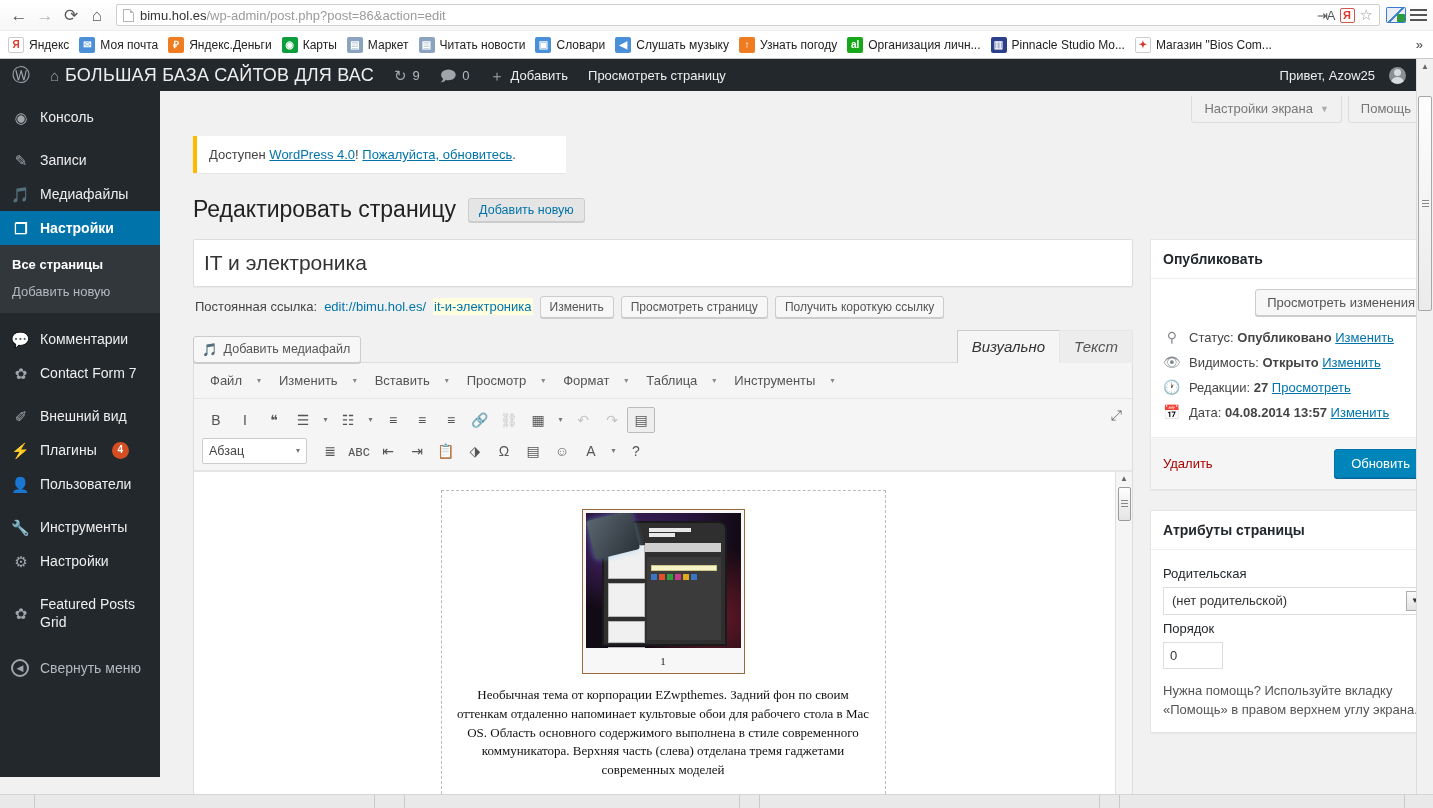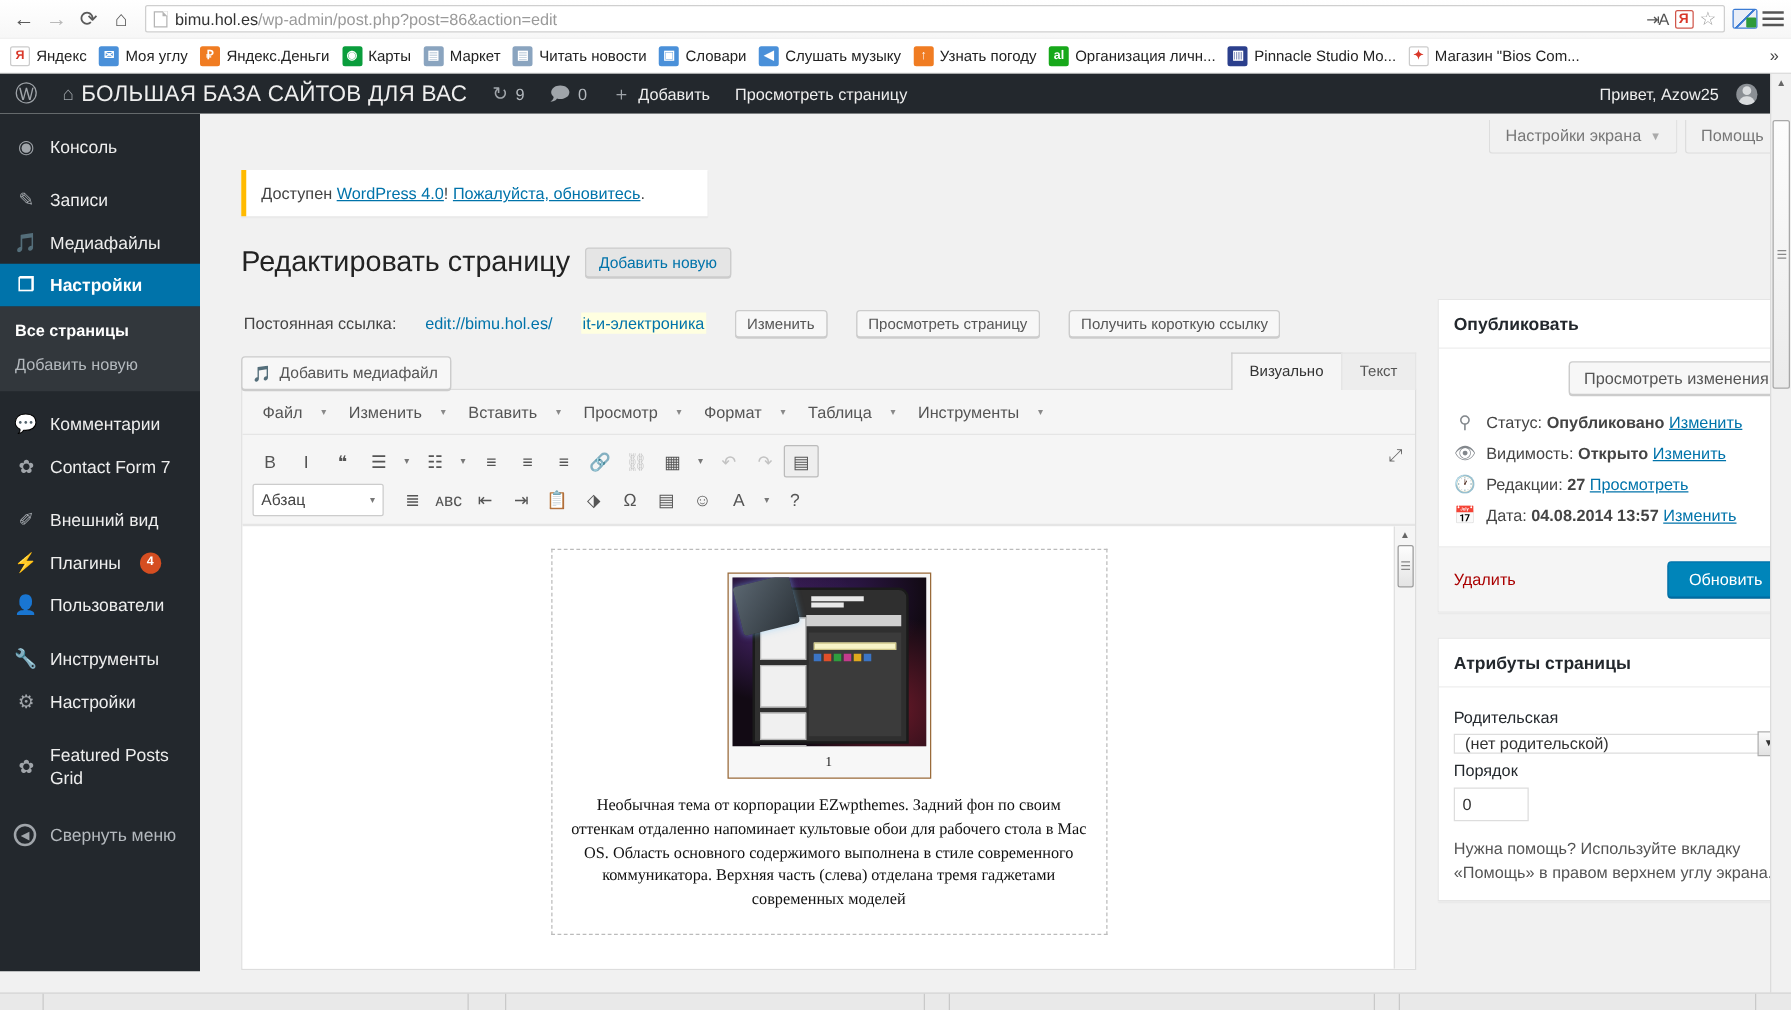--- a/index.html
+++ b/index.html
@@ -229,21 +229,21 @@
     background: #fff; border: 1px solid #ddd; border-radius: 2px;
     padding: 3px 8px; box-shadow: 0 1px 1px rgba(0,0,0,.04);
   }
   .title-input {
     width: 100%; border: none; outline: none;
     font-size: 21px; font-weight: 400; color: #333;
     padding: 8px 2px; font-family: "Liberation Sans", sans-serif;
     background: transparent;
   }
   .permalink {
-    display: flex; align-items: center; gap: 23px; flex-wrap: wrap;
+    display: flex; align-items: center; gap: 7px; flex-wrap: wrap;
     margin: 9px 0 10px 2px; font-size: 13px; color: #444;
   }
   .permalink .pl-url { color: #0073aa; }
   .permalink .pl-slug { background: #ffffe0; color: #0073aa; padding: 1px 1px; }
   .sm-btn {
     background: #f7f7f7; border: 1px solid #ccc; border-radius: 3px;
     padding: 3px 9px; font-size: 12px; color: #555; cursor: default;
     box-shadow: 0 1px 0 #ccc;
   }
 
@@ -252,23 +252,23 @@
     display: flex; align-items: flex-end; justify-content: space-between;
   }
   .btn-media {
     background: #f7f7f7; border: 1px solid #ccc; border-radius: 3px;
     padding: 5px 10px 5px 8px; font-size: 12.5px; color: #555;
     display: inline-flex; align-items: center; gap: 6px; cursor: default;
     box-shadow: 0 1px 0 #ccc;
   }
   .ed-tabs { display: flex; align-items: flex-end; }
   .ed-tab {
-    padding: 7px 14px 8px; font-size: 12px; color: #555;
+    padding: 7px 14px 8px; font-size: 15px; color: #555;
     border: 1px solid #e5e5e5; background: #ededed;
-    border-bottom: none; cursor: default; margin-left: -1px;
+    border-bottom: none; cursor: default; margin-left: -1px; font-style: italic;
   }
   .ed-tab.active { background: #f5f5f5; border-color: #ccc; color: #333; }
 
   .mce-container {
     border: 1px solid #ddd; background: #f5f5f5;
     margin-top: -1px;
   }
   .mce-menubar {
     display: flex; align-items: center; gap: 2px;
     padding: 7px 8px; border-bottom: 1px solid #e5e5e5; background:#f5f5f5;
@@ -394,21 +394,21 @@
     padding: 11px 12px; border-top: 1px solid #eee; background: #f5f5f5;
   }
   .link-delete { color: #a00; font-size: 13px; cursor: default; }
   .btn-primary {
     background: #0085ba; border: 1px solid #0073aa; border-radius: 3px;
     color: #fff; font-size: 13px; padding: 6px 16px; cursor: default;
     box-shadow: 0 1px 0 #006799;
   }
   .field-label { font-size: 13px; color: #23282d; margin: 6px 0 6px; }
   .select-box {
-    width: 100%; height: 16px; border: 1px solid #ddd; background: #fff;
+    width: 100%; height: 28px; border: 1px solid #ddd; background: #fff;
     display: flex; align-items: center; justify-content: space-between;
     font-size: 13px; color: #333; padding: 0 2px 0 8px; cursor: default;
   }
   .select-arrow {
     width: 18px; height: 20px; border: 1px solid #adadad;
     background: linear-gradient(#fafafa,#e2e2e2);
     display: flex; align-items: center; justify-content: center;
     font-size: 8px; color: #333;
   }
   .num-input {
@@ -467,21 +467,21 @@
         <i></i>
       </span>
   </div>
   <div class="bookmarks-bar" id="bookmarks-bar">
     <span class="bm">
         <span class="bm-ico" style="background: rgb(255, 255, 255); color: rgb(217, 56, 42); border: 1px solid rgb(204, 204, 204);">Я</span>
         <span class="bm-label">Яндекс</span>
       </span>
       <span class="bm">
         <span class="bm-ico" style="background: rgb(74, 144, 217); color: rgb(255, 255, 255);">✉</span>
-        <span class="bm-label">Моя углу</span>
+        <span class="bm-label">Моя почта</span>
       </span>
       <span class="bm">
         <span class="bm-ico" style="background: rgb(240, 124, 34); color: rgb(255, 255, 255);">₽</span>
         <span class="bm-label">Яндекс.Деньги</span>
       </span>
       <span class="bm">
         <span class="bm-ico" style="background: rgb(10, 157, 60); color: rgb(255, 255, 255);">◉</span>
         <span class="bm-label">Карты</span>
       </span>
       <span class="bm">
@@ -638,20 +638,23 @@
 
     <div class="page-heading">
       <h1>Редактировать страницу</h1>
       <span class="btn-addnew">Добавить новую</span>
     </div>
 
     <div class="content-cols">
 
       <div class="col-left">
 
+        <div class="title-box">
+          <input class="title-input" value="IT и электроника" style="">
+        </div>
 
         <div class="permalink">
           <span>Постоянная ссылка:</span>
           <span class="pl-url">edit://bimu.hol.es/</span>
             <span class="pl-slug">it-и-электроника</span>
           <span class="sm-btn">Изменить</span>
           <span class="sm-btn">Просмотреть страницу</span>
           <span class="sm-btn">Получить короткую ссылку</span>
         </div>
 

